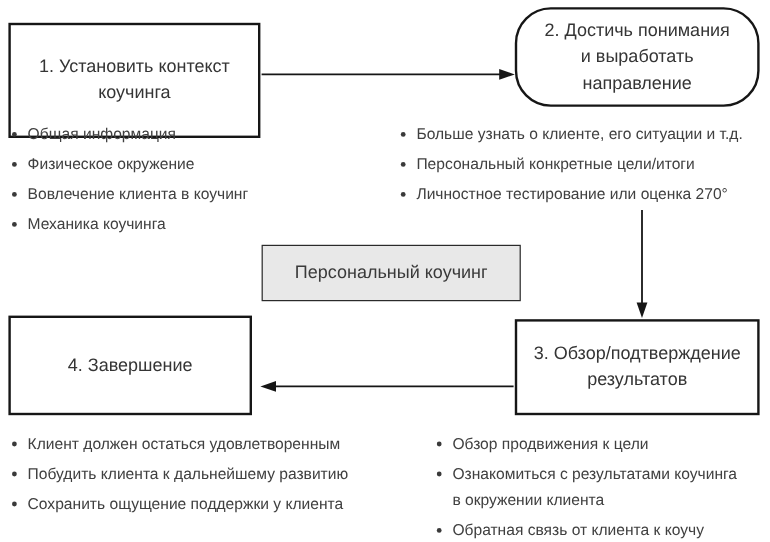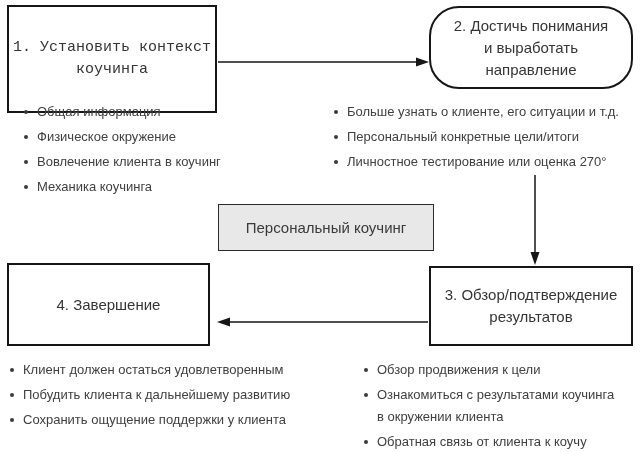--- a/index.html
+++ b/index.html
@@ -18,21 +18,21 @@
     background:#ffffff;
     display:flex;
     align-items:center;
     justify-content:center;
     text-align:center;
     font-size:15px;
     line-height:22px;
     color:#353535;
   }
   .flowbox .line{display:block;}
-  .box1{left:7px;top:5px;width:210px;height:108px;font-family:Liberation Mono, monospace;}
+  .box1{left:7px;top:19px;width:210px;height:96px;}
   .box2{left:429px;top:6px;width:204px;height:83px;border-radius:30px;}
   .box4{left:7px;top:263px;width:203px;height:83px;}
   .box3{left:429px;top:266px;width:204px;height:80px;}
   .centerbox{
     position:absolute;
     left:218px;top:204px;width:216px;height:47px;
     box-sizing:border-box;
     border:1px solid #2a2a2a;
     background:#e8e8e8;
     display:flex;align-items:center;justify-content:center;
@@ -52,21 +52,21 @@
     margin-bottom:3px;
   }
   ul.detail li::before{
     content:"";
     position:absolute;
     left:0;top:9px;
     width:4px;height:4px;
     border-radius:50%;
     background:#3a3a3a;
   }
-  .list1{left:24px;top:101px;width:300px;}
+  .list1{left:10px;top:101px;width:300px;}
   .list2{left:334px;top:101px;width:300px;}
   .list4{left:10px;top:359px;width:320px;}
   .list3{left:364px;top:359px;width:260px;}
   svg.arrows{
     position:absolute;left:0;top:0;
     pointer-events:none;
   }
 </style>
 </head>
 <body>

